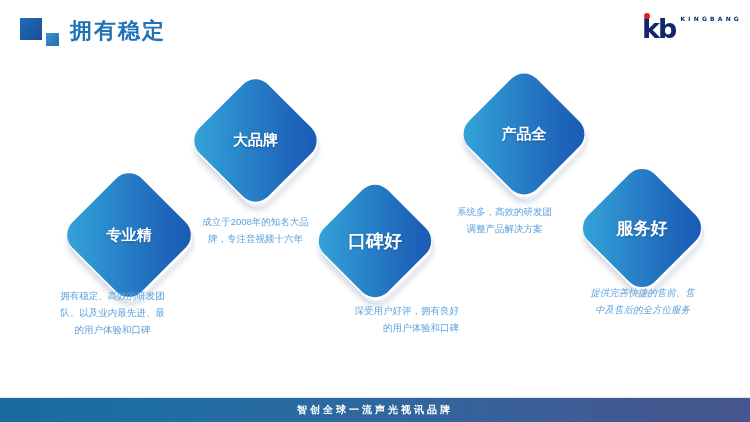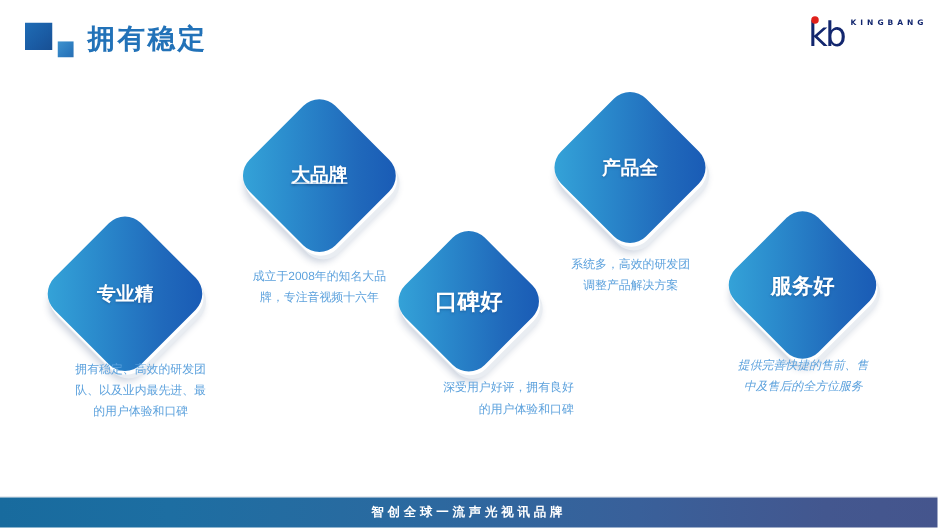--- a/index.html
+++ b/index.html
@@ -30,21 +30,21 @@
   #page-title {
     position:absolute; left:70px; top:14px;
     font-size:22px; font-weight:bold; color:#2272b8;
     letter-spacing:2px; line-height:34px;
   }
 
   
   #logo { position:absolute; right:8px; top:14px; height:34px; display:flex; align-items:flex-start; }
   #logo-mark {
     position:relative;
-    font-size:27px; font-weight:normal; color:#12266e;
+    font-size:27px; font-weight:bold; color:#12266e;
     letter-spacing:-2px; line-height:30px;
     font-family:"DejaVu Sans",sans-serif;
   }
   #logo-dot {
     position:absolute; left:2px; top:-1px;
     width:6px; height:6px; border-radius:50%;
     background:#e0201b;
   }
   #logo-cn-wrap { margin-left:5px; display:flex; flex-direction:column; }
   #logo-cn {
@@ -128,55 +128,55 @@
       <span id="logo-dot"></span>
       <span>kb</span>
     </div>
     <div id="logo-cn-wrap">
       <div id="logo-en">KINGBANG</div>
     </div>
   </div>
 </div>
 
 <div class="node">
-  <div class="dia-wrap" style="left:51px; top:186px; width:98px; height:98px;">
+  <div class="dia-wrap" style="left:80px; top:186px; width:98px; height:98px;">
     <div class="dia-shadow" style="width:98px; height:98px; left:3px; top:6px;"></div>
     <div class="dia-shadow2" style="width:98px; height:98px; left:1px; top:3px;"></div>
     <div class="dia" style="width:98px; height:98px;"></div>
     <div class="dia-label" style="width:98px; height:98px; font-size:15px;">专业精</div>
   </div>
   <div class="desc" style="left:20px; top:287px; width:185px;">拥有稳定、高效的研发团
 队、以及业内最先进、最
 的用户体验和口碑</div>
 </div>
 
 <div class="node">
   <div class="dia-wrap" style="left:207px; top:92px; width:97px; height:97px;">
     <div class="dia-shadow" style="width:97px; height:97px; left:3px; top:6px;"></div>
     <div class="dia-shadow2" style="width:97px; height:97px; left:1px; top:3px;"></div>
     <div class="dia" style="width:97px; height:97px;"></div>
-    <div class="dia-label" style="width:97px; height:97px; font-size:15px;text-decoration:underline;">大品牌</div>
+    <div class="dia-label" style="width:97px; height:97px; font-size:15px;">大品牌</div>
   </div>
   <div class="desc" style="left:163px; top:213px; width:185px;">成立于2008年的知名大品
 牌，专注音视频十六年</div>
 </div>
 
 <div class="node">
   <div class="dia-wrap" style="left:330px; top:196px; width:90px; height:90px;">
     <div class="dia-shadow" style="width:90px; height:90px; left:3px; top:6px;"></div>
     <div class="dia-shadow2" style="width:90px; height:90px; left:1px; top:3px;"></div>
     <div class="dia" style="width:90px; height:90px;"></div>
     <div class="dia-label" style="width:90px; height:90px; font-size:18px;">口碑好</div>
   </div>
   <div class="desc" style="left:274px; top:302px; width:185px;text-align:right;">深受用户好评，拥有良好
 的用户体验和口碑</div>
 </div>
 
 <div class="node">
-  <div class="dia-wrap" style="left:456px; top:86px; width:96px; height:96px;">
+  <div class="dia-wrap" style="left:476px; top:86px; width:96px; height:96px;">
     <div class="dia-shadow" style="width:96px; height:96px; left:3px; top:6px;"></div>
     <div class="dia-shadow2" style="width:96px; height:96px; left:1px; top:3px;"></div>
     <div class="dia" style="width:96px; height:96px;"></div>
     <div class="dia-label" style="width:96px; height:96px; font-size:15px;">产品全</div>
   </div>
   <div class="desc" style="left:412px; top:203px; width:185px;">系统多，高效的研发团
 调整产品解决方案</div>
 </div>
 
 <div class="node">

